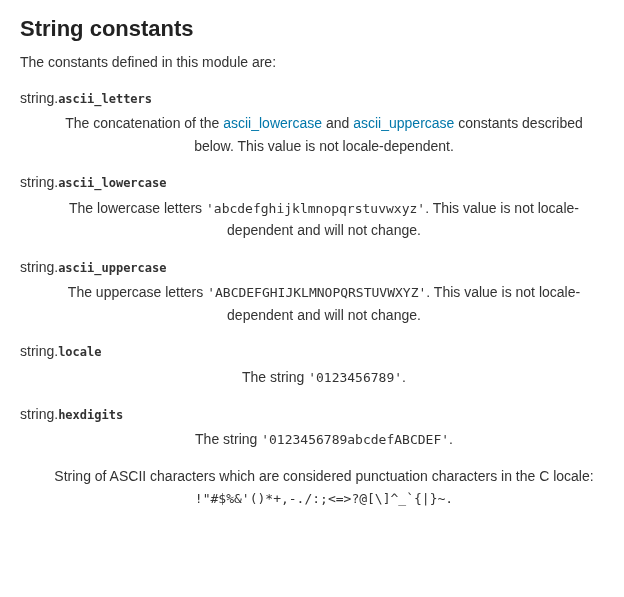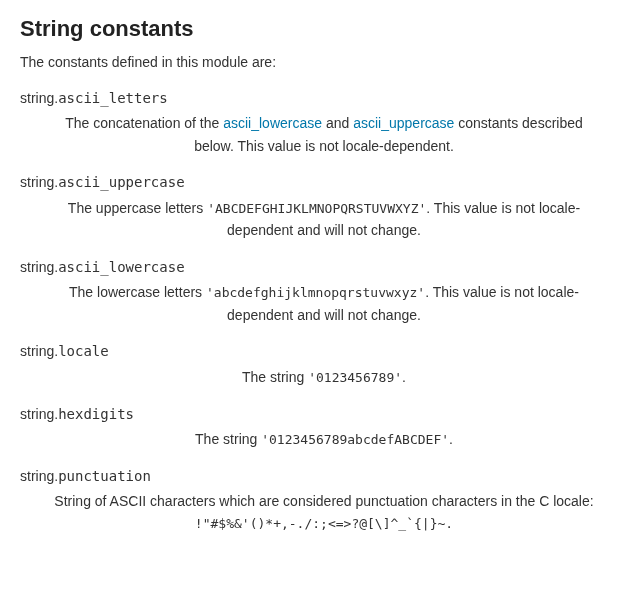--- a/index.html
+++ b/index.html
@@ -27,23 +27,23 @@
     .entry-title {
       font-size: 14px;
       color: #333;
       margin-bottom: 3px;
       line-height: 1.6;
     }
     .entry-title .module {
       font-weight: normal;
     }
     .entry-title .name {
-      font-weight: normal;
+      font-weight: bold;
       font-family: monospace;
-      font-size: 14px;
+      font-size: 12px;
     }
     .entry-desc {
       margin-left: 24px;
       line-height: 1.6;
       color: #333;
       text-align: center;
     }
     .entry-desc code, code {
       font-family: monospace;
       font-size: 13px;
@@ -59,32 +59,31 @@
 
 <h1>String constants</h1>
 <p class="intro">The constants defined in this module are:</p>
 
 <div id="entries-container">
     <div class="entry">
       <p class="entry-title"><span class="module">string.</span><span class="name">ascii_letters</span></p>
       <p class="entry-desc">The concatenation of the <a href="#">ascii_lowercase</a> and <a href="#">ascii_uppercase</a> constants described below. This value is not locale-dependent.</p>
     </div>
     <div class="entry">
+      <p class="entry-title"><span class="module">string.</span><span class="name">ascii_lowercase</span></p>
+      <p class="entry-desc">The lowercase letters <code>'abcdefghijklmnopqrstuvwxyz'</code>. This value is not locale-dependent and will not change.</p>
+    </div>
+    <div class="entry">
       <p class="entry-title"><span class="module">string.</span><span class="name">ascii_uppercase</span></p>
       <p class="entry-desc">The uppercase letters <code>'ABCDEFGHIJKLMNOPQRSTUVWXYZ'</code>. This value is not locale-dependent and will not change.</p>
-    </div>
-    <div class="entry">
-      <p class="entry-title"><span class="module">string.</span><span class="name">ascii_lowercase</span></p>
-      <p class="entry-desc">The lowercase letters <code>'abcdefghijklmnopqrstuvwxyz'</code>. This value is not locale-dependent and will not change.</p>
     </div>
     <div class="entry">
       <p class="entry-title"><span class="module">string.</span><span class="name">locale</span></p>
       <p class="entry-desc">The string <code>'0123456789'</code>.</p>
     </div>
     <div class="entry">
       <p class="entry-title"><span class="module">string.</span><span class="name">hexdigits</span></p>
       <p class="entry-desc">The string <code>'0123456789abcdefABCDEF'</code>.</p>
     </div>
     <div class="entry">
-      <p class="entry-title"><span class="module">string.</span><span class="name">punctuation</span></p>
       <p class="entry-desc">String of ASCII characters which are considered punctuation characters in the C locale: <code>!"#$%&amp;'()*+,-./:;&lt;=&gt;?@[\]^_`{|}~.</code></p>
     </div>
   </div>
 
 </body></html>

